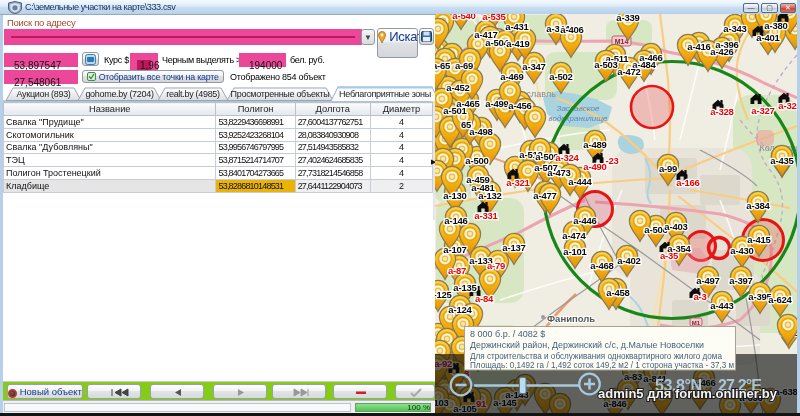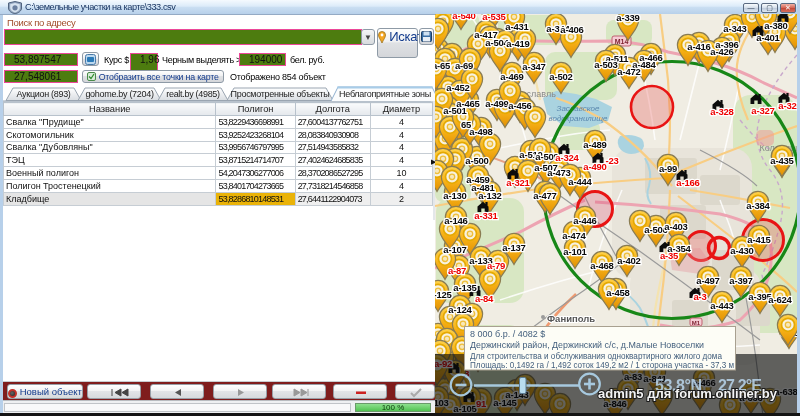--- a/index.html
+++ b/index.html
@@ -3,32 +3,32 @@
 <style>
 *{margin:0;padding:0;box-sizing:border-box}
 body{width:800px;height:416px;font-family:"Liberation Sans",sans-serif;overflow:hidden;background:#000;position:relative}
 #title{position:absolute;left:0;top:0;width:800px;height:15px;background:linear-gradient(#f5fafe 0%,#dcebf9 45%,#cbdff2 50%,#b7d0ea 100%);border-bottom:1px solid #94aac4}
 #title .cap{position:absolute;left:25px;top:2px;color:#15315e;font-size:9.2px;letter-spacing:-0.45px}
 
 .wbtn{position:absolute;top:3px;height:10px;border:1px solid #5a6a80;border-radius:2px;background:linear-gradient(#f8fbfd,#d3dde9 50%,#bcc9da 50%,#dfe8f2);font-size:7px;line-height:8px;text-align:center;color:#345}
 .wbtn.cl{background:linear-gradient(#f0b0a4,#d5695a 45%,#c04535 50%,#d8705f);color:#fff}
 #left{position:absolute;left:3px;top:15px;width:432px;height:385px;background:#fff}
 .lbl{position:absolute;color:#000;font-size:9px;letter-spacing:-0.3px;white-space:nowrap}
-.tb{position:absolute;background:#4d7c0f;border:1px solid #ec4899;font-size:10px;padding-left:9px;color:#111}
+.tb{position:absolute;background:#be185d;border:7px solid #ec4899;font-size:10px;padding-left:3px;color:#111}
 .btn{position:absolute;background:linear-gradient(#fefefe,#f0f1f2 45%,#dfe1e4 50%,#d4d6da);border:1px solid #8e9aa6;border-radius:3px;font-size:9px;color:#123a8c;text-align:center;white-space:nowrap}
 #tblwrap{position:absolute;left:0px;top:86px;width:428px;height:118px;border-top:1px solid #b8c2cc;background:#fff}
 table{border-collapse:collapse;table-layout:fixed;width:430px;font-size:9px}
 td,th{border:1px solid #c6cdd4;overflow:hidden;white-space:nowrap;height:12.85px;padding:0 2px;font-weight:normal;color:#111}
 th{background:linear-gradient(#fafbfc,#e4e8ec);border-color:#b8c2cc;color:#1c1c1c;font-size:9.3px}
 .num{letter-spacing:-0.8px}
 .c1{width:212px}.c2{width:79px}.c3{width:75px}.c4{width:62px;text-align:center}
-#toolbar{position:absolute;left:0;top:366px;width:432px;height:19px;background:#7f1d1d;border-top:1px solid #c8ccd0}
+#toolbar{position:absolute;left:0;top:366px;width:432px;height:19px;background:#84cc16;border-top:1px solid #c8ccd0}
 .nav{position:absolute;top:2px;height:15px;background:linear-gradient(#ffffff,#f2f3f4 45%,#e2e4e7 50%,#d7dadd);border:1px solid #98a0a8;border-radius:3px;white-space:nowrap}
 #status{position:absolute;left:0;top:385px;width:432px;height:13px;background:#eef0f2;border-top:1px solid #b8bcc0}
-#prog{position:absolute;left:352px;top:2px;width:76px;height:9px;background:linear-gradient(#8ee08e,#52c352);border:1px solid #6a9a6a;text-align:center;font-size:8px;line-height:8px;color:#0c3a0c}
+#prog{position:absolute;left:352px;top:2px;width:76px;height:9px;background:linear-gradient(#8ee08e,#52c352);border:1px solid #6a9a6a;text-align:right;font-size:8px;line-height:8px;color:#0c3a0c}
 #statfield{position:absolute;left:1px;top:2px;width:347px;height:9px;background:#f8f9fa;border:1px solid #c0c4c8}
 #mapwrap{position:absolute;left:435px;top:14px;width:362px;height:402px;overflow:hidden}
 .bl{font:bold 9.5px "Liberation Sans",sans-serif;letter-spacing:-0.2px;fill:#0a0a0a;stroke:#ffffff;stroke-width:2.7px;paint-order:stroke;text-anchor:middle}
 .rl{font:bold 9.5px "Liberation Sans",sans-serif;letter-spacing:-0.2px;fill:#ee0000;stroke:#ffffff;stroke-width:2.7px;paint-order:stroke;text-anchor:middle}
 .tl{font:9px "Liberation Sans",sans-serif;fill:#888;text-anchor:middle}
 .tl2{font:bold 9.5px "Liberation Sans",sans-serif;fill:#555;stroke:#fff;stroke-width:2px;paint-order:stroke}
 .wl{font:italic 8px "Liberation Sans",sans-serif;fill:#5a87ae;text-anchor:middle}
 </style></head>
 <body>
 <div id="title">
@@ -115,26 +115,20 @@
             <td class="c1">Свалка "Дубовляны"</td>
             <td class="c2 num">53,9956746797995</td>
             <td class="c3 num">27,514943585832</td>
             <td class="c4">4</td>
           </tr>
 <tr>
             <td class="c1">ТЭЦ</td>
             <td class="c2 num">53,8715214714707</td>
             <td class="c3 num">27,4024624685835</td>
             <td class="c4">4</td>
-          </tr>
-<tr>
-            <td class="c1">Военный полигон</td>
-            <td class="c2 num">54,2047306277006</td>
-            <td class="c3 num">28,3702086527295</td>
-            <td class="c4">10</td>
           </tr>
 <tr>
             <td class="c1">Полигон Тростенецкий</td>
             <td class="c2 num">53,8401704273665</td>
             <td class="c3 num">27,7318214546858</td>
             <td class="c4">4</td>
           </tr>
 <tr>
             <td class="c1" style="background:#e5e5e5">Кладбище</td>
             <td class="c2 num" style="background:#eab308">53,8286810148531</td>

